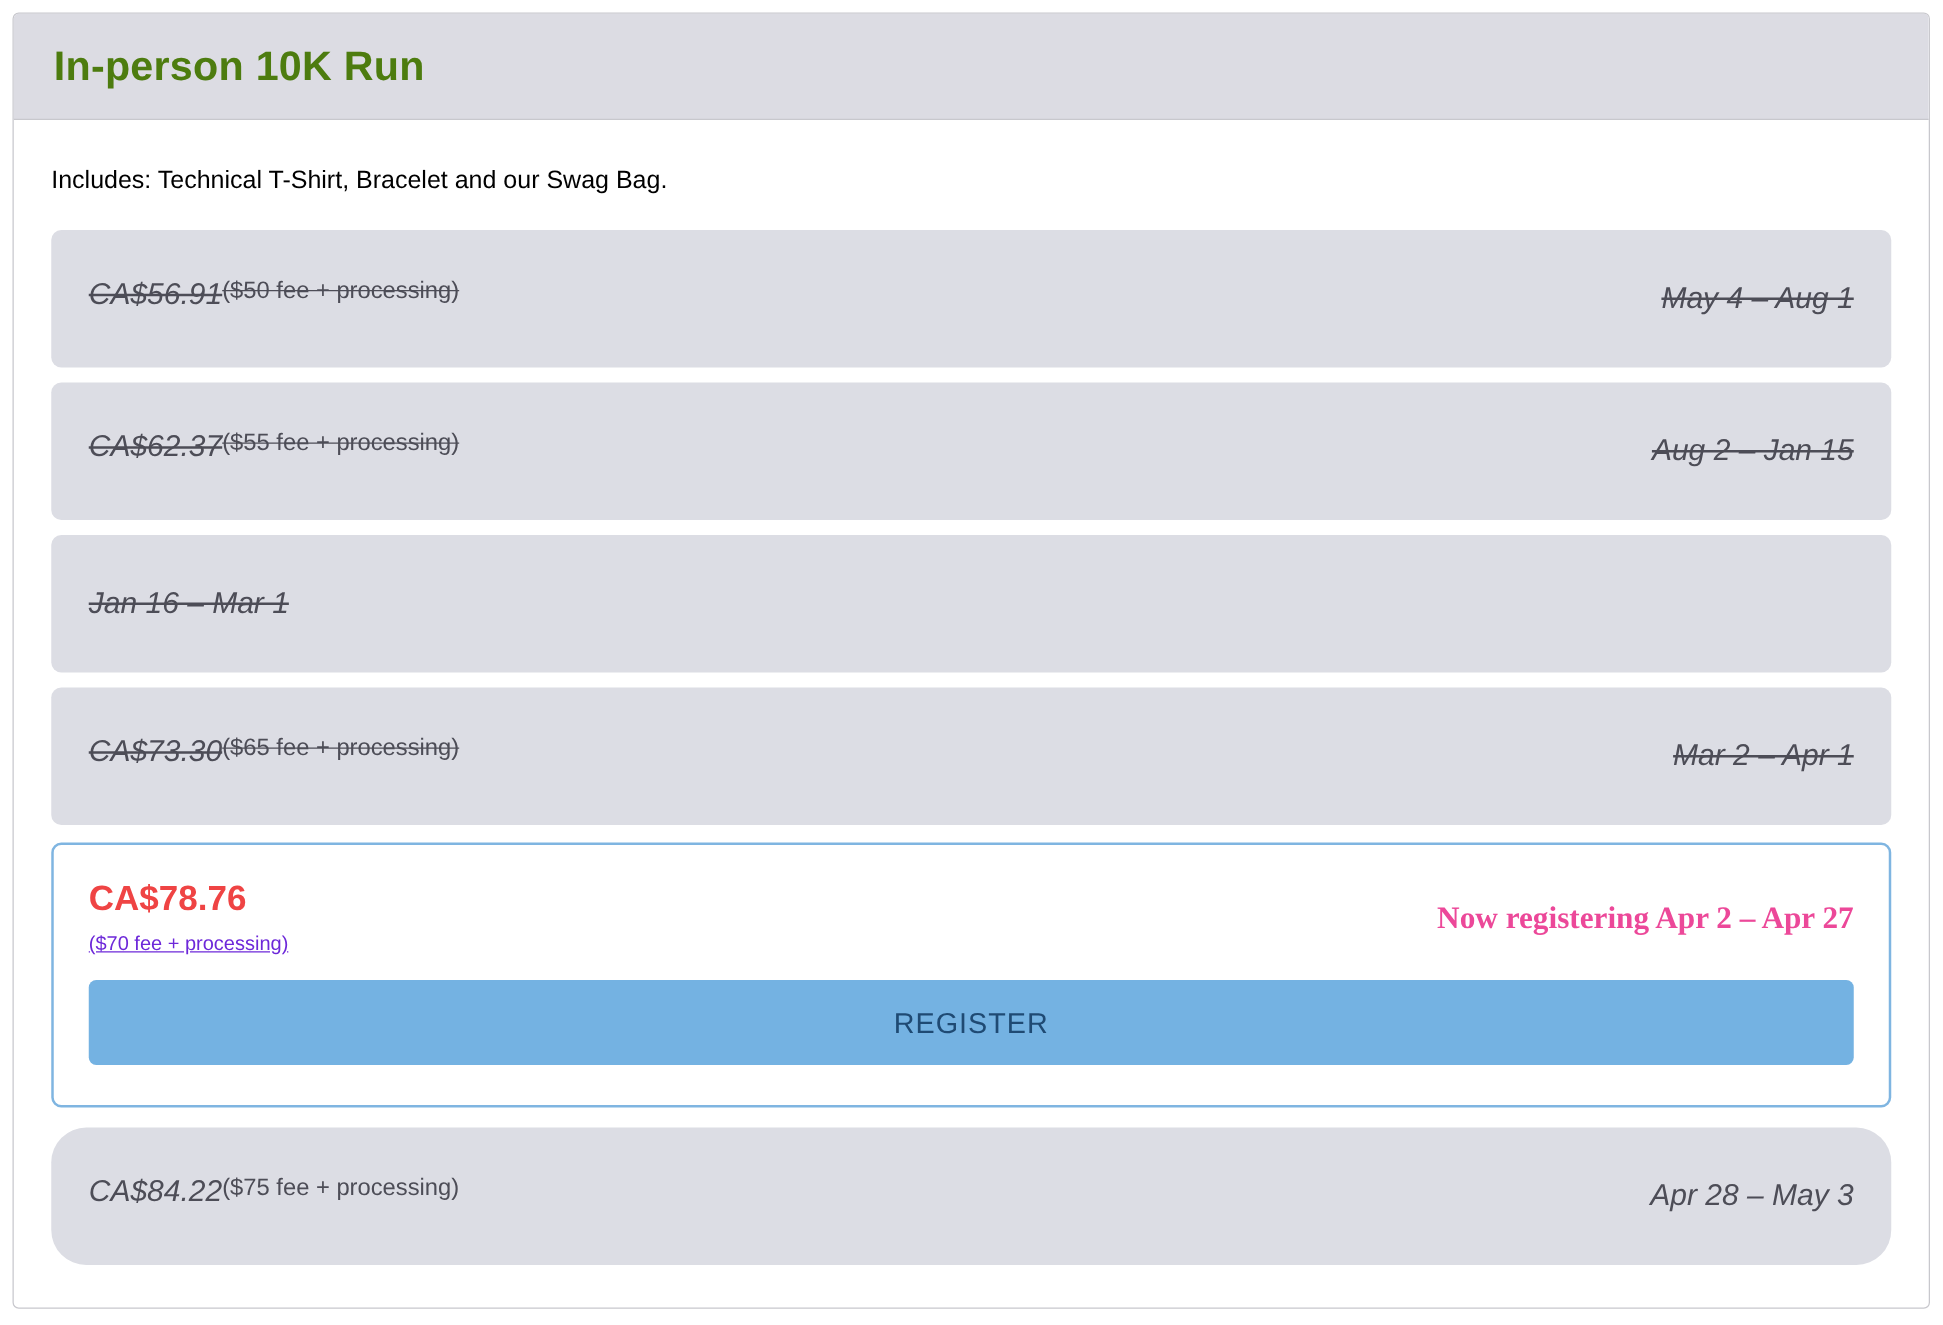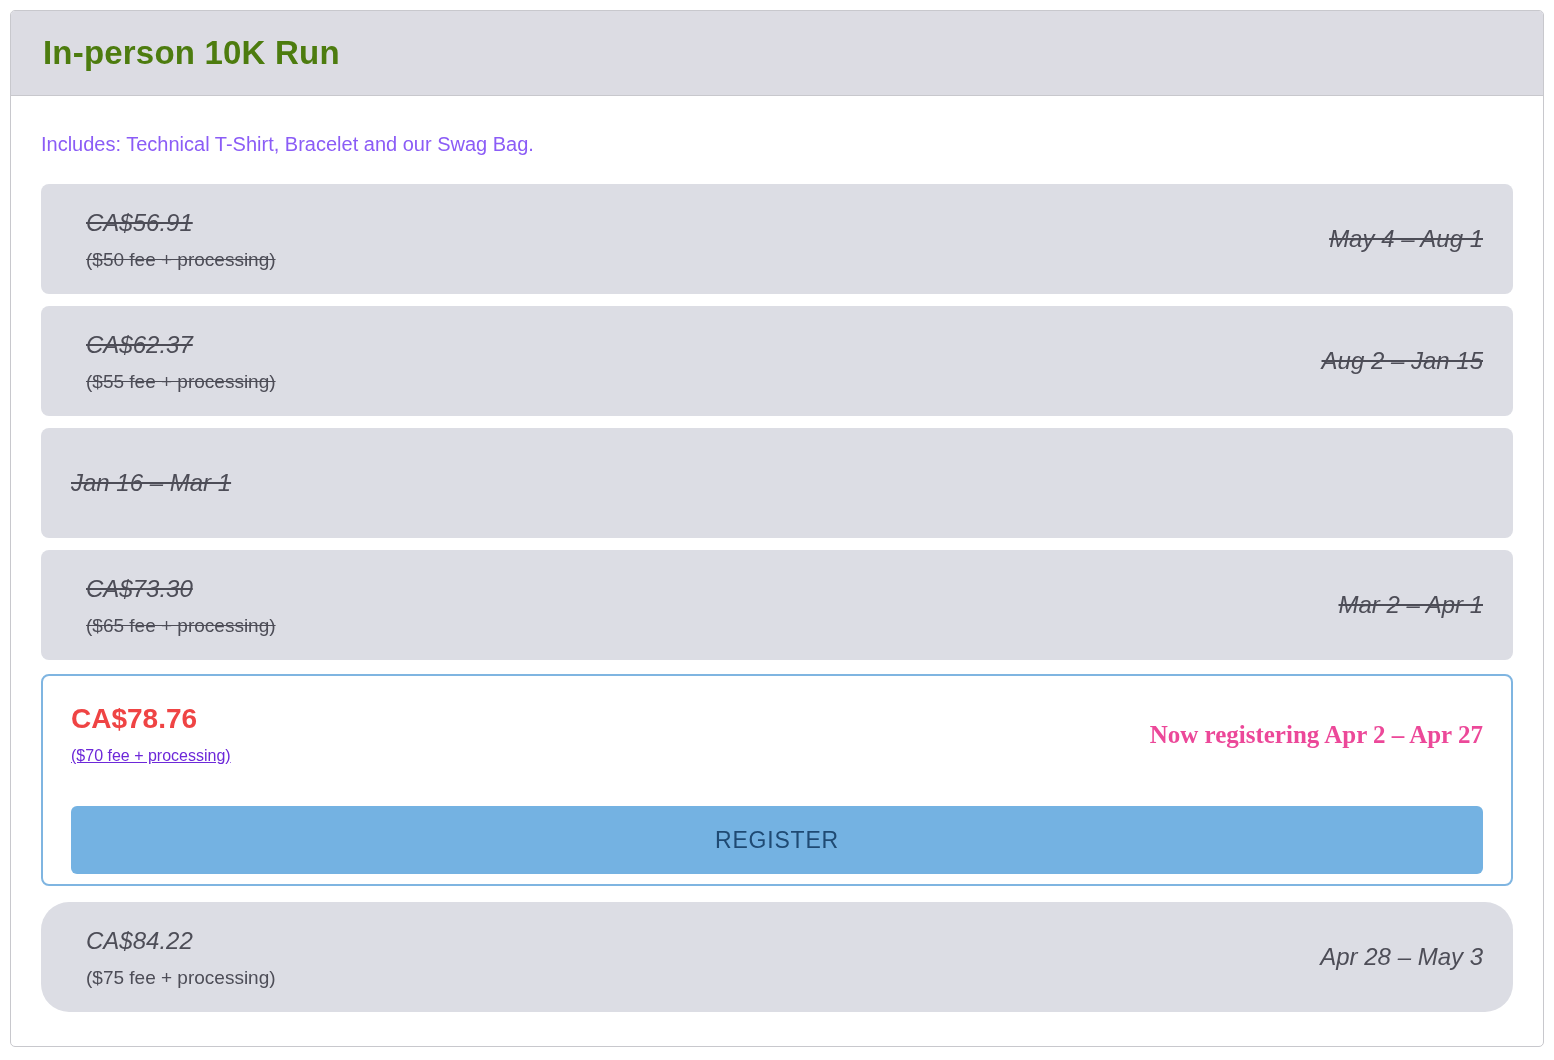--- a/index.html
+++ b/index.html
@@ -30,36 +30,36 @@
     font-weight: 700;
     color: #4d7c0f;
     letter-spacing: 0.2px;
   }
   .panel-body {
     padding: 0 30px 34px 30px;
   }
   .includes {
     margin-top: 34px;
     font-size: 20px;
-    color: #8b5cf6;
+    color: #000000;
     line-height: 28px;
   }
   .tier-list { margin-top: 26px; }
   .tier {
     background: #dcdde4;
     border-radius: 8px;
     height: 110px;
     padding: 0 30px;
     display: flex;
     align-items: center;
     justify-content: space-between;
     margin-bottom: 12px;
     color: #4d4d57;
   }
-  .tier-left { display: flex; flex-direction: column; margin-left: 15px; }
+  .tier-left { display: flex; flex-direction: row; }
   .tier-price {
     font-size: 24px;
     font-style: italic;
     line-height: 34px;
     margin-bottom: 6px;
   }
   .tier-fee {
     font-size: 19px;
     line-height: 27px;
   }
@@ -101,21 +101,21 @@
   }
   .active-dates {
     font-size: 25px;
     font-weight: 700;
     color: #ec4899;
     font-family: Liberation Serif, serif;
   }
   .register-btn {
     display: block;
     width: 100%;
-    margin-top: 36px;
+    margin-top: 14px;
     height: 68px;
     background: #74b2e2;
     border: none;
     border-radius: 6px;
     font-family: "Liberation Sans", sans-serif;
     font-size: 23px;
     color: #1f4a73;
     letter-spacing: 0.8px;
     cursor: pointer;
     text-align: center;

